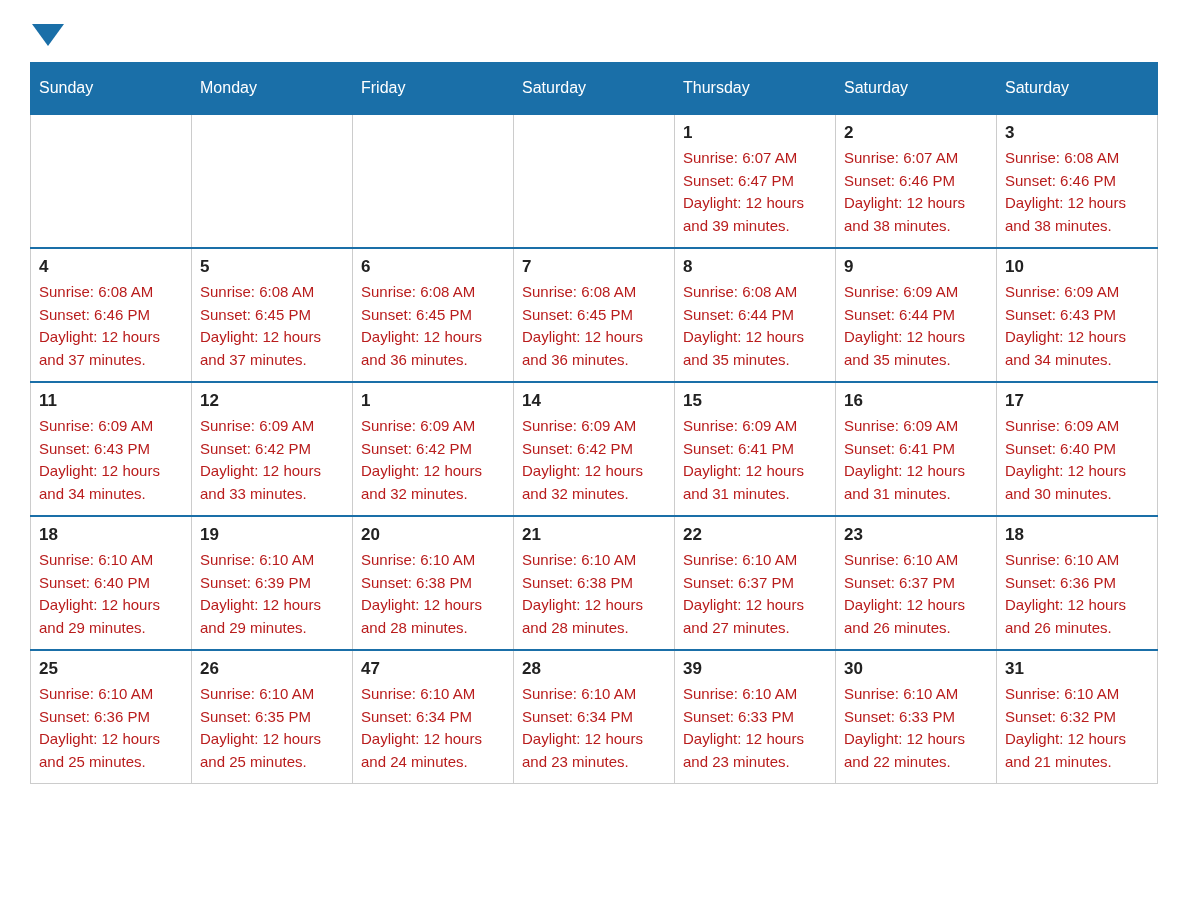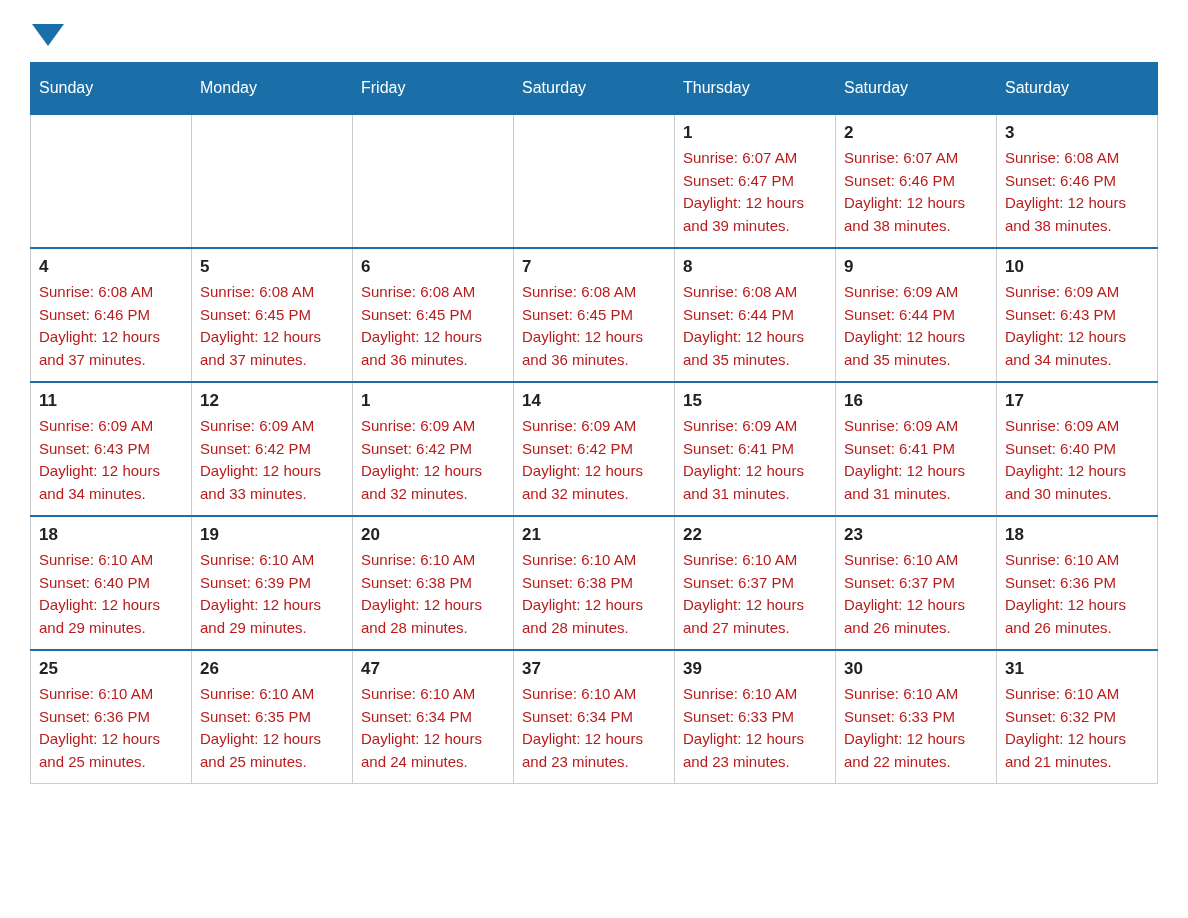--- a/index.html
+++ b/index.html
@@ -292,21 +292,21 @@
 Sunset: 6:35 PM
 Daylight: 12 hours and 25 minutes.</div>
         </td>
         <td>
           <span class="day-number">47</span>
           <div class="day-info" style="white-space: pre-line;">Sunrise: 6:10 AM
 Sunset: 6:34 PM
 Daylight: 12 hours and 24 minutes.</div>
         </td>
         <td>
-          <span class="day-number">37</span>
+          <span class="day-number">28</span>
           <div class="day-info" style="white-space: pre-line;">Sunrise: 6:10 AM
 Sunset: 6:34 PM
 Daylight: 12 hours and 23 minutes.</div>
         </td>
         <td>
           <span class="day-number">39</span>
           <div class="day-info" style="white-space: pre-line;">Sunrise: 6:10 AM
 Sunset: 6:33 PM
 Daylight: 12 hours and 23 minutes.</div>
         </td>

